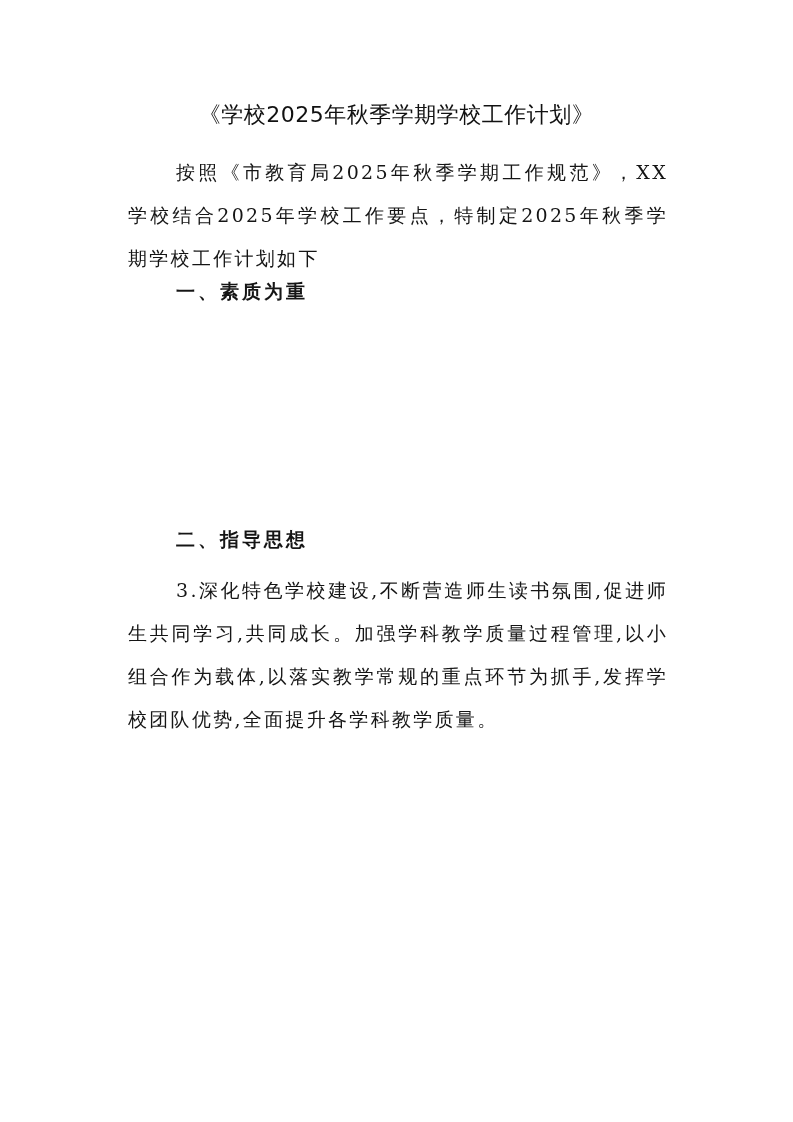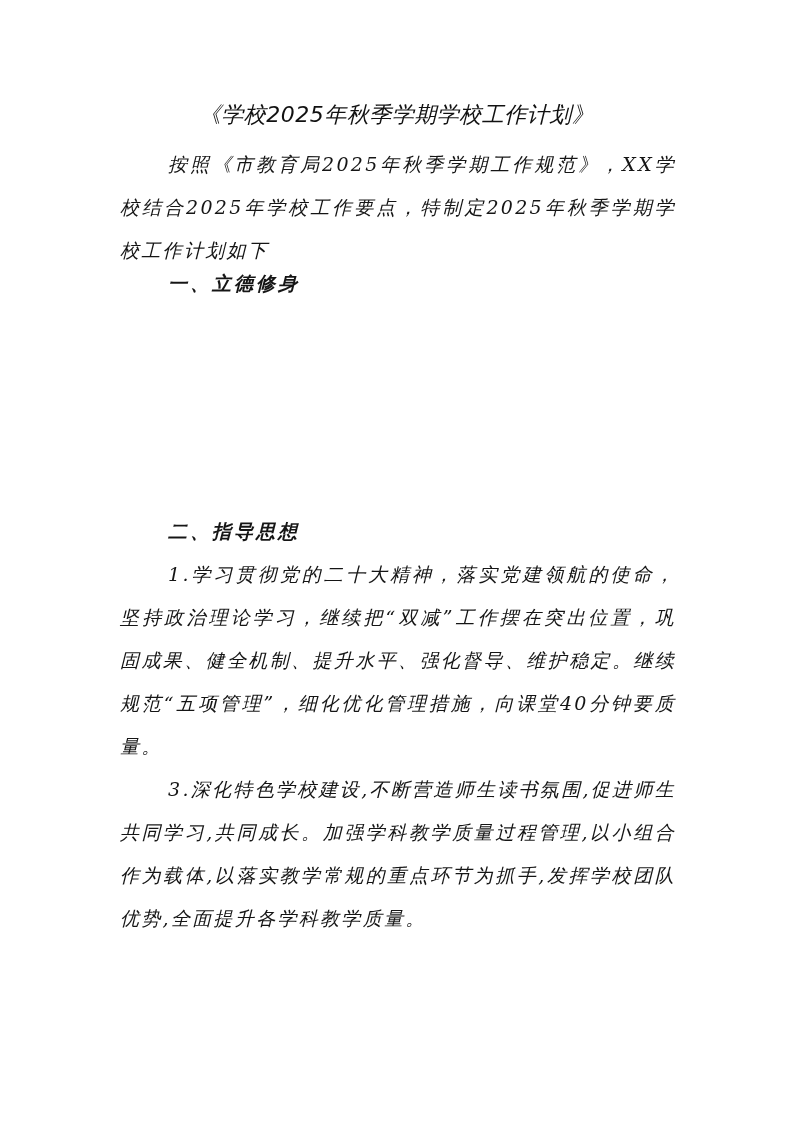--- a/index.html
+++ b/index.html
@@ -1,50 +1,48 @@
 <!DOCTYPE html>
 <html><head>
   <meta charset="utf-8">
   <style>
     html, body { margin: 0; padding: 0; background: #ffffff; }
     body { width: 793px; height: 1122px; position: relative; overflow: hidden; }
     .page {
       position: absolute; left: 0; top: 0; width: 681px; height: 1122px;
       background: #ffffff; color: #111111;
       font-family: "DejaVu Serif", "Liberation Serif", serif;
-      font-style: italic;
     }
     .title {
       position: absolute; left: 0; width: 793px; top: 98px;
       text-align: center;
       font-family: "DejaVu Sans", "Liberation Sans", sans-serif;
       font-size: 22px; line-height: 34px; letter-spacing: 0.5px;
       color: #111;
     }
     .body-block {
       position: absolute; left: 120px; width: 556px;
       font-size: 19px; line-height: 43px; letter-spacing: 2.3px;
       text-align: justify; text-align-last: left;
       color: #151515;
     }
-    .indent { text-indent: 48px; margin: 0; }
+    .indent { text-indent: 48px; margin: 8px; }
     .heading { font-family: "DejaVu Sans", "Liberation Sans", sans-serif; font-weight: bold; letter-spacing: 3px; }
   </style>
 </head>
 <body>
 
 <div class="page">
   <div class="title">《学校2025年秋季学期学校工作计划》</div>
 
   <div class="body-block" style="top:143px;">
     <p class="indent">按照《市教育局2025年秋季学期工作规范》，XX学校结合2025年学校工作要点，特制定2025年秋季学期学校工作计划如下</p>
   </div>
 
   <div class="body-block" style="top:262px;">
-    <p class="indent heading">一、立德修身</p>
+    <p class="indent heading">一、素质为重</p>
   </div>
 
   <div class="body-block" style="top:510px;">
     <p class="indent heading">二、指导思想</p>
-    <p class="indent">1.学习贯彻党的二十大精神，落实党建领航的使命，坚持政治理论学习，继续把“双减”工作摆在突出位置，巩固成果、健全机制、提升水平、强化督导、维护稳定。继续规范“五项管理”，细化优化管理措施，向课堂40分钟要质量。</p>
     <p class="indent">3.深化特色学校建设,不断营造师生读书氛围,促进师生共同学习,共同成长。加强学科教学质量过程管理,以小组合作为载体,以落实教学常规的重点环节为抓手,发挥学校团队优势,全面提升各学科教学质量。</p>
   </div>
 </div>
 
 </body></html>

